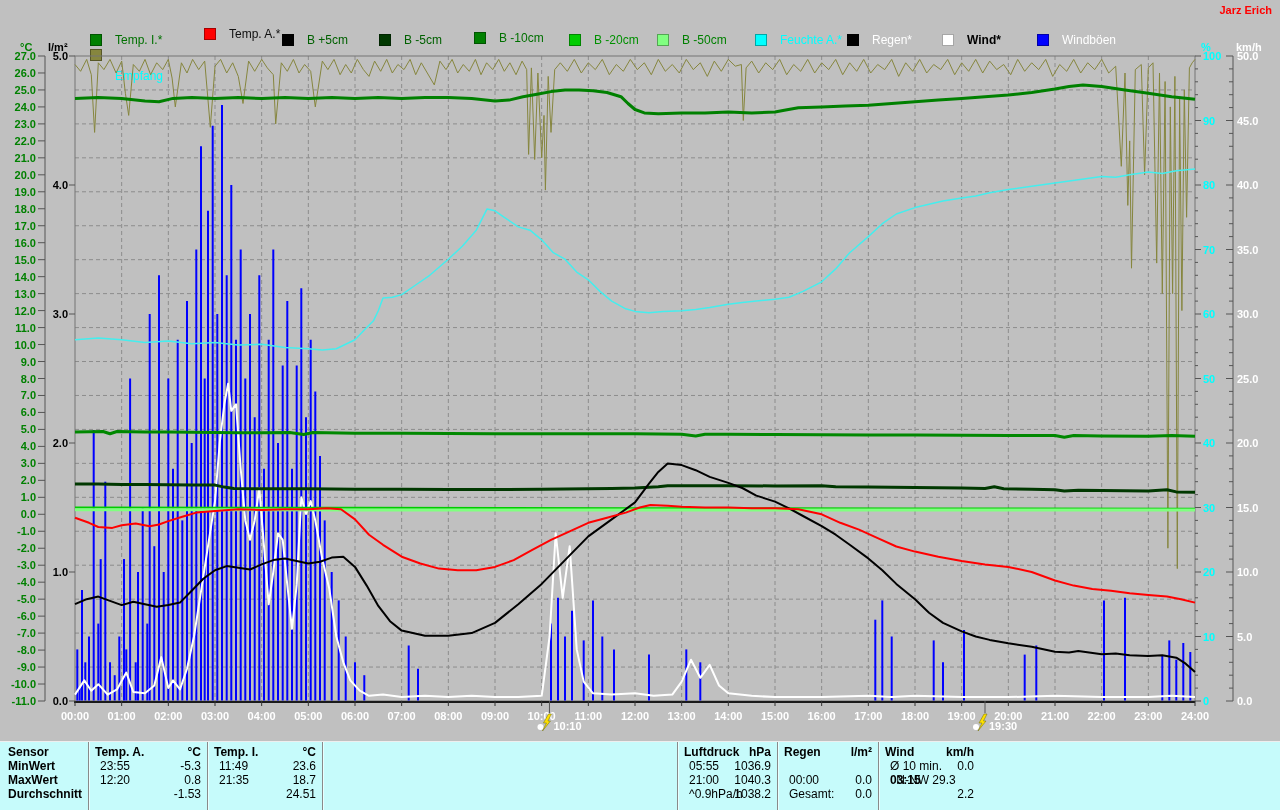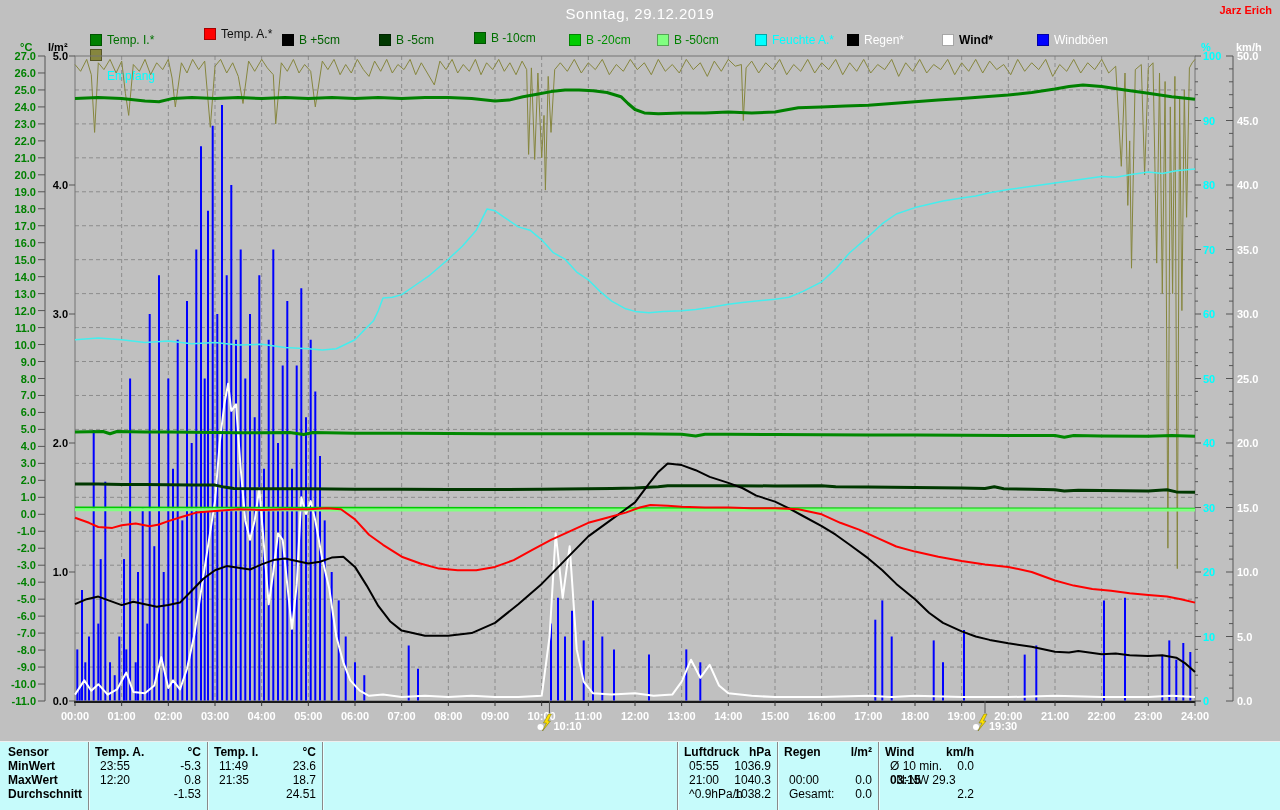--- a/index.html
+++ b/index.html
@@ -2,21 +2,21 @@
 <html><head>
 <meta charset="utf-8">
 <style>
   html,body{margin:0;padding:0;background:#c0c0c0;width:1280px;height:810px;overflow:hidden;
             font-family:"Liberation Sans",sans-serif;position:relative;}
   #stage{position:absolute;inset:0;width:1280px;height:810px;}
   .hdr-title{position:absolute;top:5px;left:0;width:1280px;text-align:center;color:#ffffff;
              font-size:15px;letter-spacing:0.5px;}
   .author{position:absolute;top:4px;right:8px;color:#ff0000;font-size:11px;font-weight:bold;}
   .axis-hdr{position:absolute;font-size:11px;font-weight:bold;}
-  .legend-item{position:absolute;display:flex;align-items:center;gap:5px;height:13px;}
+  .legend-item{position:absolute;display:flex;align-items:center;gap:13px;height:13px;}
   .legend-box{width:12px;height:12px;display:inline-block;border:1px solid rgba(0,0,0,0.35);box-sizing:border-box;}
   .legend-label{font-size:12px;white-space:nowrap;}
   #plot-svg{position:absolute;top:0;left:0;}
   #plot-svg text{font-family:"Liberation Sans",sans-serif;}
   .lbl-temp{font-size:11px;font-weight:bold;fill:#008000;}
   .lbl-rain{font-size:11px;font-weight:bold;fill:#000000;}
   .lbl-hum{font-size:11px;font-weight:bold;fill:#00ffff;}
   .lbl-wind{font-size:11px;font-weight:bold;fill:#ffffff;}
   .lbl-x{font-size:11px;font-weight:bold;fill:#ffffff;}
   .grid{stroke:#8c8c8c;stroke-width:1;stroke-dasharray:4 3;}
@@ -24,21 +24,20 @@
          border-top:1px solid #eeeeee;}
   .stat-cell{position:absolute;font-size:12px;color:#000;white-space:nowrap;height:13px;line-height:13px;}
   .stat-bold{font-weight:bold;}
   .stat-val{text-align:right;}
   .divider{position:absolute;top:0;width:1px;height:69px;background:#8a8a8a;border-right:1px solid #e8ffff;}
 </style>
 </head>
 <body>
 
 <div id="stage">
-  <div class="hdr-title">Sonntag, 29.12.2019</div>
   <div class="author">Jarz Erich</div>
 
   <div class="axis-hdr" style="left:20px;top:41px;color:#008000;">°C</div>
   <div class="axis-hdr" style="left:48px;top:41px;color:#000000;">l/m²</div>
   <div class="axis-hdr" style="left:1201px;top:41px;color:#00ffff;">%</div>
   <div class="axis-hdr" style="left:1236px;top:41px;color:#ffffff;">km/h</div>
 
   <div id="legend">
       <div class="legend-item" style="left: 90px; top: 33px;">
         <span class="legend-box" style="background: rgb(0, 128, 0);"></span>

